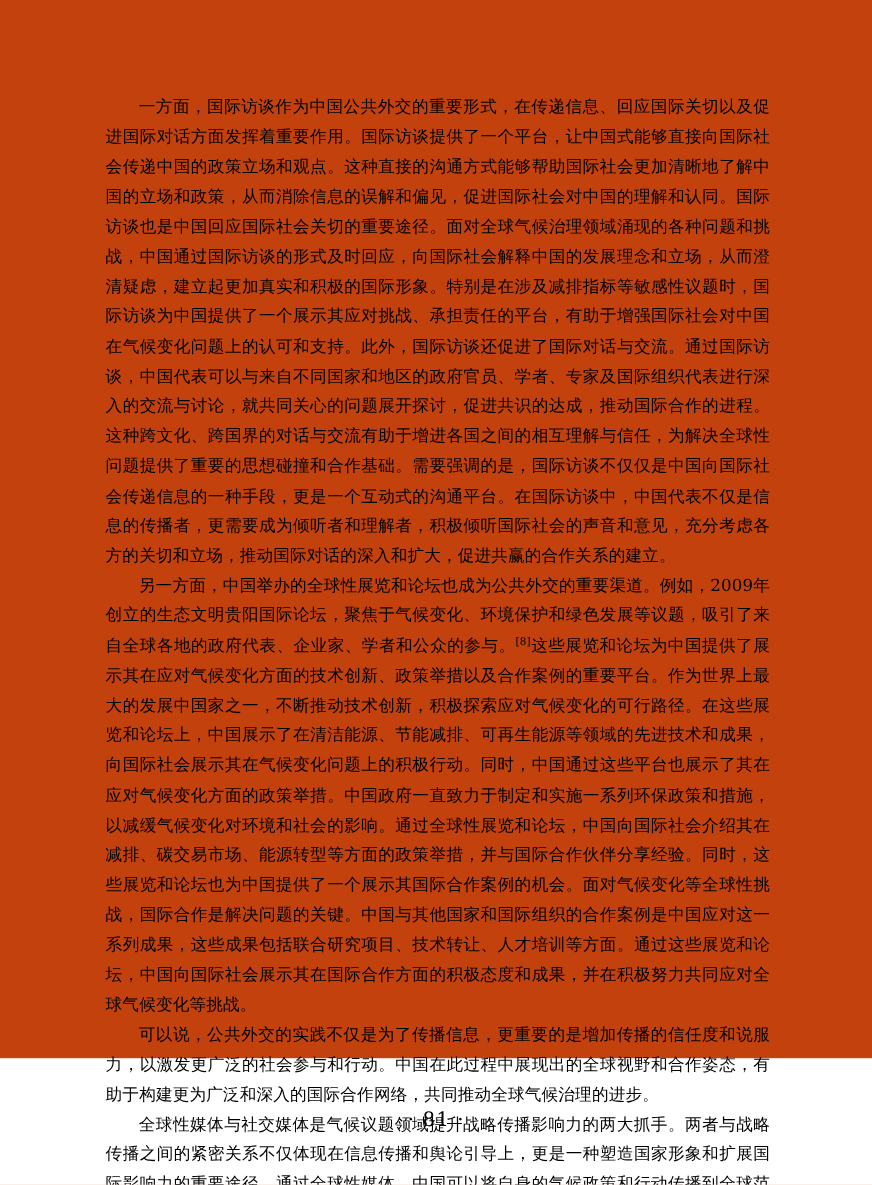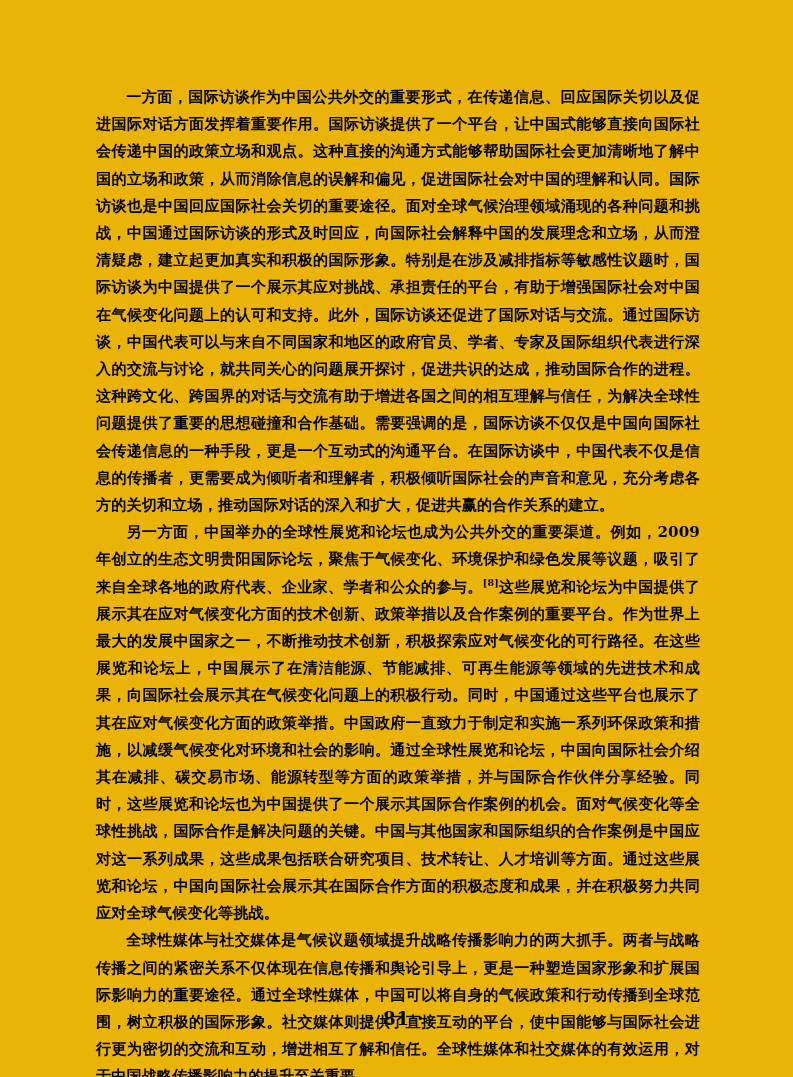--- a/index.html
+++ b/index.html
@@ -13,23 +13,22 @@
     font-family: "DejaVu Serif", "Liberation Serif", serif;
     color: #000000;
     position: relative;
     overflow: hidden;
   }
   .page {
     position: absolute;
     left: 0;
     top: 0;
     width: 793px;
-    height: 1077px;
-    background: #eab308;
-    font-weight: bold;
+    height: 962px;
+    background: #c2410c;
   }
   .content {
     position: absolute;
     left: 96px;
     top: 84px;
     width: 604px;
   }
   p.para {
     margin: 0;
     font-size: 15.1px;
@@ -59,20 +58,21 @@
 </head>
 <body>
 
 <div class="page">
   <div class="content">
 
     <p class="para">一方面，国际访谈作为中国公共外交的重要形式，在传递信息、回应国际关切以及促进国际对话方面发挥着重要作用。国际访谈提供了一个平台，让中国式能够直接向国际社会传递中国的政策立场和观点。这种直接的沟通方式能够帮助国际社会更加清晰地了解中国的立场和政策，从而消除信息的误解和偏见，促进国际社会对中国的理解和认同。国际访谈也是中国回应国际社会关切的重要途径。面对全球气候治理领域涌现的各种问题和挑战，中国通过国际访谈的形式及时回应，向国际社会解释中国的发展理念和立场，从而澄清疑虑，建立起更加真实和积极的国际形象。特别是在涉及减排指标等敏感性议题时，国际访谈为中国提供了一个展示其应对挑战、承担责任的平台，有助于增强国际社会对中国在气候变化问题上的认可和支持。此外，国际访谈还促进了国际对话与交流。通过国际访谈，中国代表可以与来自不同国家和地区的政府官员、学者、专家及国际组织代表进行深入的交流与讨论，就共同关心的问题展开探讨，促进共识的达成，推动国际合作的进程。这种跨文化、跨国界的对话与交流有助于增进各国之间的相互理解与信任，为解决全球性问题提供了重要的思想碰撞和合作基础。需要强调的是，国际访谈不仅仅是中国向国际社会传递信息的一种手段，更是一个互动式的沟通平台。在国际访谈中，中国代表不仅是信息的传播者，更需要成为倾听者和理解者，积极倾听国际社会的声音和意见，充分考虑各方的关切和立场，推动国际对话的深入和扩大，促进共赢的合作关系的建立。</p>
 
     <p class="para"><span>另一方面，中国举办的全球性展览和论坛也成为公共外交的重要渠道。例如，2009年创立的生态文明贵阳国际论坛，聚焦于气候变化、环境保护和绿色发展等议题，吸引了来自全球各地的政府代表、企业家、学者和公众的参与。</span><sup class="fn">[8]</sup><span>这些展览和论坛为中国提供了展示其在应对气候变化方面的技术创新、政策举措以及合作案例的重要平台。作为世界上最大的发展中国家之一，不断推动技术创新，积极探索应对气候变化的可行路径。在这些展览和论坛上，中国展示了在清洁能源、节能减排、可再生能源等领域的先进技术和成果，向国际社会展示其在气候变化问题上的积极行动。同时，中国通过这些平台也展示了其在应对气候变化方面的政策举措。中国政府一直致力于制定和实施一系列环保政策和措施，以减缓气候变化对环境和社会的影响。通过全球性展览和论坛，中国向国际社会介绍其在减排、碳交易市场、能源转型等方面的政策举措，并与国际合作伙伴分享经验。同时，这些展览和论坛也为中国提供了一个展示其国际合作案例的机会。面对气候变化等全球性挑战，国际合作是解决问题的关键。中国与其他国家和国际组织的合作案例是中国应对这一系列成果，这些成果包括联合研究项目、技术转让、人才培训等方面。通过这些展览和论坛，中国向国际社会展示其在国际合作方面的积极态度和成果，并在积极努力共同应对全球气候变化等挑战。</span></p>
 
+    <p class="para">可以说，公共外交的实践不仅是为了传播信息，更重要的是增加传播的信任度和说服力，以激发更广泛的社会参与和行动。中国在此过程中展现出的全球视野和合作姿态，有助于构建更为广泛和深入的国际合作网络，共同推动全球气候治理的进步。</p>
 
 
     <p class="para">全球性媒体与社交媒体是气候议题领域提升战略传播影响力的两大抓手。两者与战略传播之间的紧密关系不仅体现在信息传播和舆论引导上，更是一种塑造国家形象和扩展国际影响力的重要途径。通过全球性媒体，中国可以将自身的气候政策和行动传播到全球范围，树立积极的国际形象。社交媒体则提供了直接互动的平台，使中国能够与国际社会进行更为密切的交流和互动，增进相互了解和信任。全球性媒体和社交媒体的有效运用，对于中国战略传播影响力的提升至关重要。</p>
 
   </div>
 
   <div class="page-number">· 81 ·</div>
 </div>
 
 </body></html>

